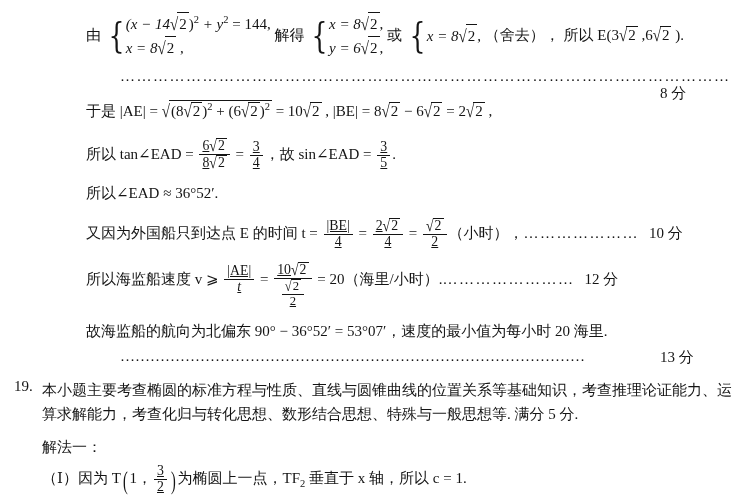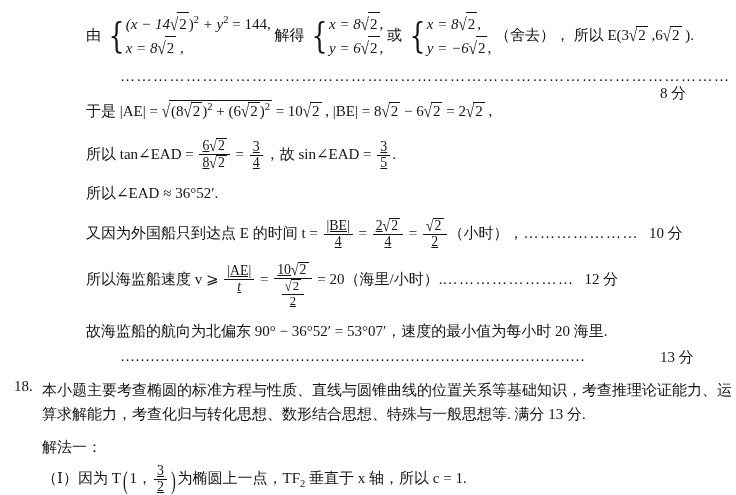--- a/index.html
+++ b/index.html
@@ -119,21 +119,20 @@
       <span class="rows">
         <span><span class="it">x = 8</span><span class="sqrt"><span class="rad">√</span><span class="arg">2</span></span>,</span>
         <span><span class="it">y = 6</span><span class="sqrt"><span class="rad">√</span><span class="arg">2</span></span>,</span>
       </span>
     </span>
     <span>或</span>
     <span class="cases">
       <span class="brace">{</span>
       <span class="rows">
         <span><span class="it">x = 8</span><span class="sqrt"><span class="rad">√</span><span class="arg">2</span></span>,</span>
-        <span><span class="it">y = −6</span><span class="sqrt"><span class="rad">√</span><span class="arg">2</span></span>,</span>
       </span>
     </span>
     <span>（舍去），</span>
     <span><span>所以 E(3</span><span class="sqrt"><span class="rad">√</span><span class="arg">2</span></span><span> ,6</span><span class="sqrt"><span class="rad">√</span><span class="arg">2</span></span><span> ).</span></span>
   </div>
 
   <div class="line" style="left:120px; top:68px; width:600px;">
     <span class="dots">…………………………………………………………………………………………………</span>
   </div>
   <div class="line" style="left:660px; top:68px;margin-top:16px;">8 分</div>
@@ -153,22 +152,22 @@
   </div>
 
   <div class="line" style="left:86px; top:262px;">
     <span>所以海监船速度 v ⩾ </span><span class="frac"><span class="num">|AE|</span><span class="den it">t</span></span><span> = </span><span class="frac" style="vertical-align:-1.1em;"><span class="num"><span>10</span><span class="sqrt"><span class="rad">√</span><span class="arg">2</span></span></span><span class="den"><span class="frac" style="vertical-align:-0.45em;"><span class="num"><span class="sqrt"><span class="rad">√</span><span class="arg">2</span></span></span><span class="den">2</span></span></span></span><span> = 20（海里/小时）.</span><span class="dots">……………………</span><span style="margin-left:10px;">12 分</span>
   </div>
 
   <div class="line" style="left:86px; top:322px;">故海监船的航向为北偏东 90° − 36°52′ = 53°07′，速度的最小值为每小时 20 海里.</div>
   <div class="line" style="left:120px; top:348px;">…………………………………………………………………………………</div>
   <div class="line" style="left:660px; top:348px;">13 分</div>
 
-  <div class="num-label" style="left:14px; top:378px;">18.</div>
-  <div class="para" style="left:42px; top:378px; width:690px; text-align:justify;">本小题主要考查椭圆的标准方程与性质、直线与圆锥曲线的位置关系等基础知识，考查推理论证能力、运算求解能力，考查化归与转化思想、数形结合思想、特殊与一般思想等. 满分 13 分.</div>
+  <div class="num-label" style="left:14px; top:378px;">19.</div>
+  <div class="para" style="left:42px; top:378px; width:690px; text-align:justify;">本小题主要考查椭圆的标准方程与性质、直线与圆锥曲线的位置关系等基础知识，考查推理论证能力、运算求解能力，考查化归与转化思想、数形结合思想、特殊与一般思想等. 满分 5 分.</div>
 
   <div class="line" style="left:42px; top:438px;">解法一：</div>
 
   <div class="line" style="left:42px; top:464px;">
     <span>（Ⅰ）因为 T</span><span style="font-size:26px; vertical-align:-6px; display:inline-block; transform:scaleX(0.55);">(</span><span>1，</span><span class="frac"><span class="num">3</span><span class="den">2</span></span><span style="font-size:26px; vertical-align:-6px; display:inline-block; transform:scaleX(0.55);">)</span><span>为椭圆上一点，TF</span><span class="sub">2</span><span> 垂直于 x 轴，所以 c = 1.</span>
   </div>
 
 </div>
 
 </body></html>

